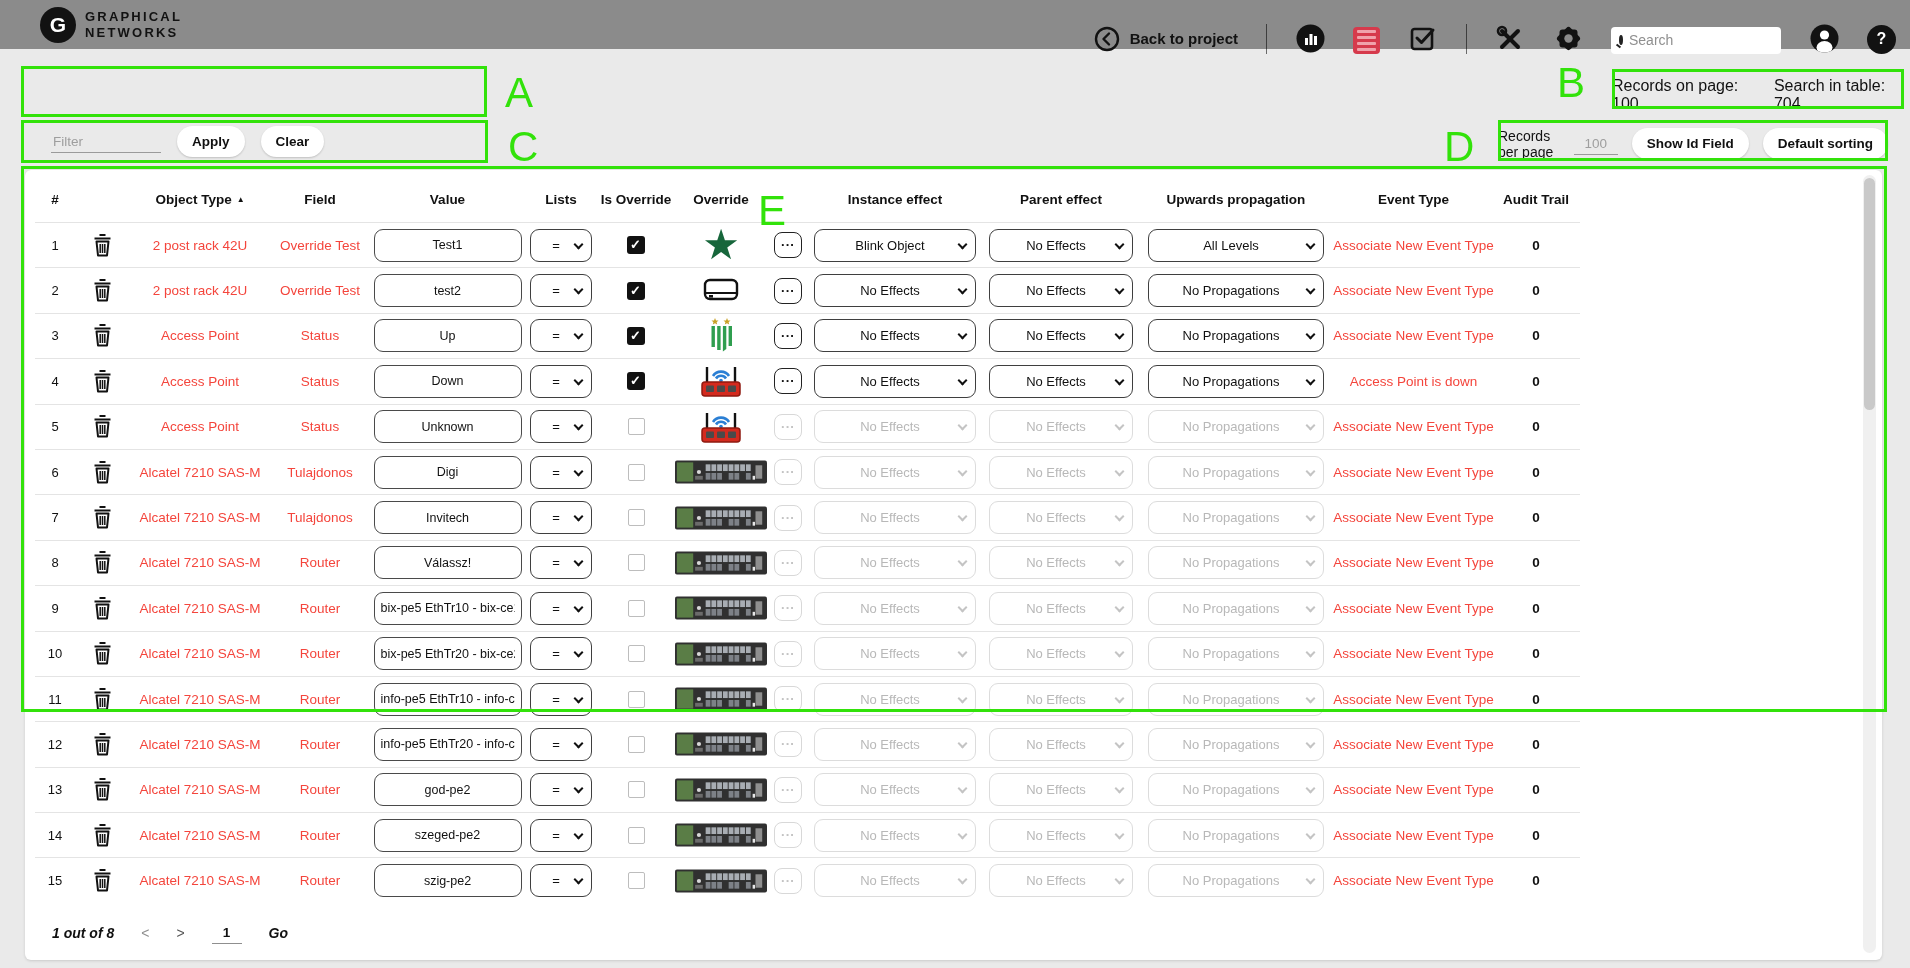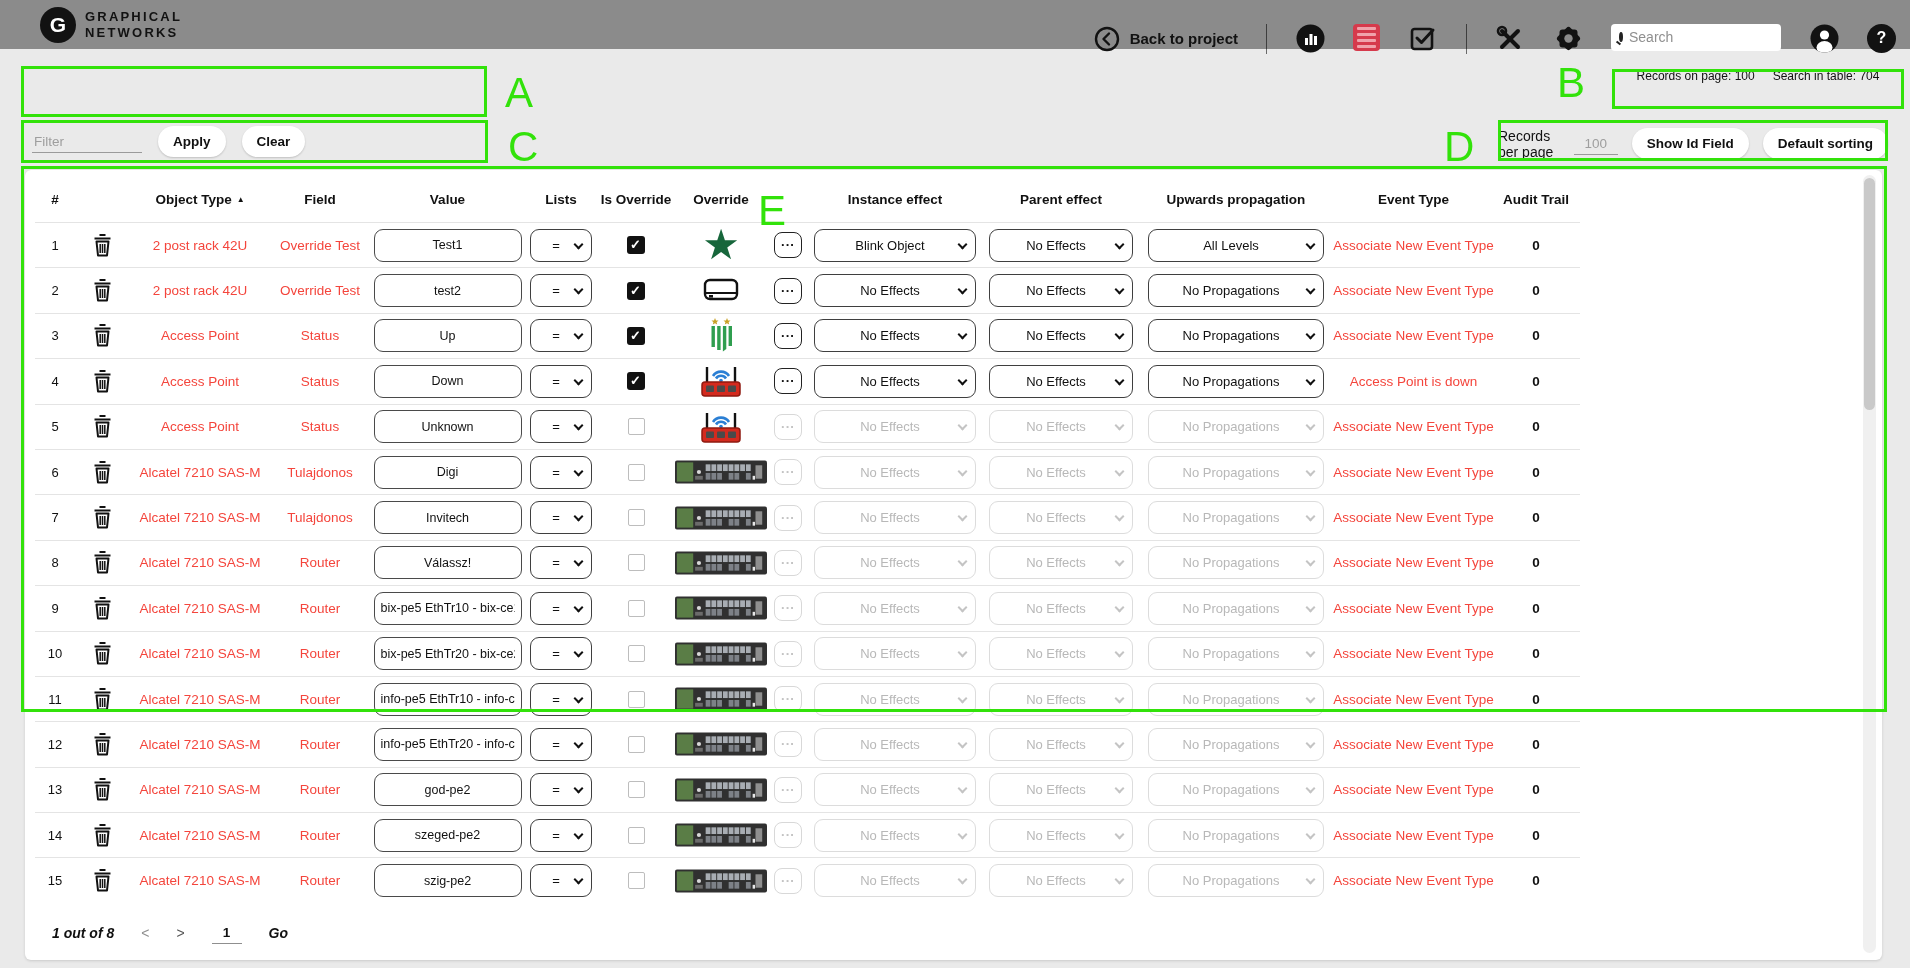--- a/index.html
+++ b/index.html
@@ -7,21 +7,21 @@
               font-family:"Liberation Sans", sans-serif; color:#111; }
   #app { position:relative; width:1910px; height:968px; }
 
   
   .topbar { position:absolute; left:0; top:0; width:1910px; height:49px; background:#8b8b8b;
             display:flex; align-items:center; justify-content:space-between; padding:0 14px 0 40px; }
   .logo { display:flex; align-items:center; gap:9px; }
   .logo-circle { width:36px; height:36px; border-radius:50%; background:#121212; color:#fff;
                  display:flex; align-items:center; justify-content:center; font-weight:bold; font-size:21px; }
   .logo-text { font-size:13px; font-weight:bold; letter-spacing:2.2px; line-height:1.2; color:#121212; }
-  .top-right { display:flex; align-items:flex-start; gap:28px;margin-top:28px; }
+  .top-right { display:flex; align-items:flex-end; gap:28px;margin-top:28px; }
   .backbtn { display:flex; align-items:center; gap:8px; cursor:pointer; }
   .backbtn .txt { font-weight:bold; font-size:15px; color:#121212; }
   .tdivider { width:1px; height:30px; background:rgba(0,0,0,.55); }
   .icn { width:30px; height:30px; display:flex; align-items:center; justify-content:center; }
   .circle-dark { width:29px; height:29px; border-radius:50%; background:#121212; display:flex; align-items:center; justify-content:center; }
   .red-list { width:27px; height:27px; border-radius:4px; background:#d63a4c; display:flex; flex-direction:column; justify-content:center; gap:3px; padding:0 4px; }
   .red-list i { display:block; height:3px; background:#f0a2ab; border-radius:1px; }
   .searchbox { width:170px; height:27px; background:#fff; border-radius:4px; display:flex; align-items:center; padding:0 8px; gap:6px; }
   .mag { width:10px; height:10px; border:2px solid #222; border-radius:50%; position:relative; }
   .mag::after { content:""; position:absolute; width:5px; height:2px; background:#222; transform:rotate(40deg); left:-5px; top:8px; }
@@ -34,23 +34,23 @@
           font-size:13.5px; color:#111; cursor:pointer; box-shadow:0 1px 2px rgba(0,0,0,.18);
           font-family:"Liberation Sans",sans-serif; white-space:nowrap; }
 
   
   .ann-box { position:absolute; border:3px solid #32e20a; pointer-events:none; z-index:9; }
   .ann-letter { position:absolute; color:#32e20a; font-size:42px; font-weight:400; z-index:9; pointer-events:none; line-height:1; }
 
   
   .titlebar { position:absolute; left:21px; top:68px; width:462px; height:48px; display:flex; align-items:center; gap:14px; padding-left:14px; }
   .page-title { font-size:17px; color:#111; margin-right:10px; white-space:nowrap; }
-  .recinfo { position:absolute; left:1612px; top:57px; width:292px; height:38px; display:flex; align-items:center; justify-content:center; gap:18px; font-size:12px; }
+  .recinfo { position:absolute; left:1612px; top:76px; width:292px; height:38px; display:flex; align-items:center; justify-content:center; gap:18px; font-size:16px; }
   .recinfo b { font-weight:400; }
-  .filterbar { position:absolute; left:21px; top:120px; width:467px; height:43px; display:flex; align-items:center; gap:16px; padding-left:11px; }
+  .filterbar { position:absolute; left:21px; top:120px; width:467px; height:43px; display:flex; align-items:center; gap:16px; padding-left:30px; }
   .uline-input { border:none; outline:none; background:transparent; border-bottom:1px solid #9a9a9a;
                  font-size:13.5px; color:#444; padding:3px 2px; font-family:"Liberation Sans",sans-serif; }
   .uline-input::placeholder { color:#9e9e9e; }
   .pagectl { position:absolute; left:1498px; top:120px; width:390px; height:47px; display:flex; align-items:center; justify-content:center; gap:14px; font-size:14px; }
   .rpp-input { width:44px; text-align:center; color:#9e9e9e; }
 
   
   .card { position:absolute; left:25px; top:170px; width:1857px; height:790px; background:#fff;
           border-radius:6px; box-shadow:0 1px 3px rgba(0,0,0,.14); }
   .tablewrap { position:absolute; left:10px; top:0; width:1545px; }

